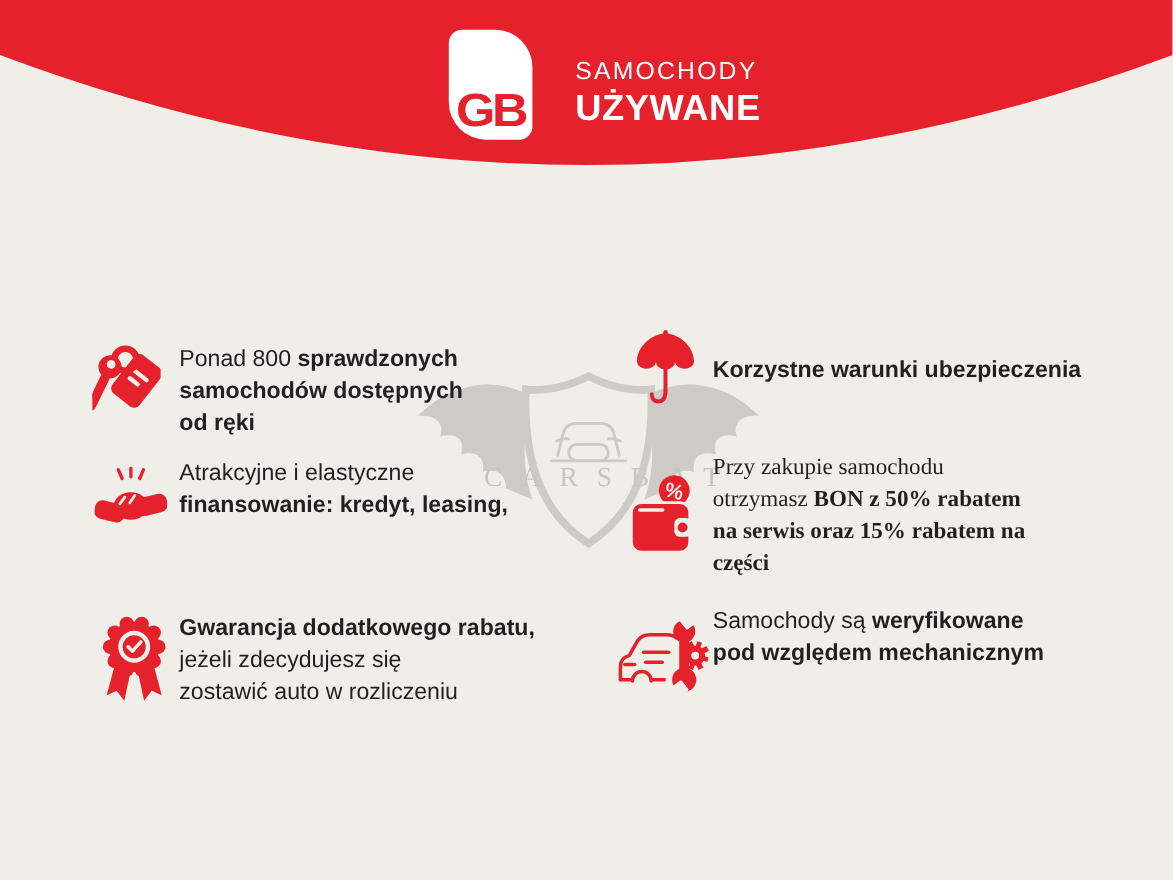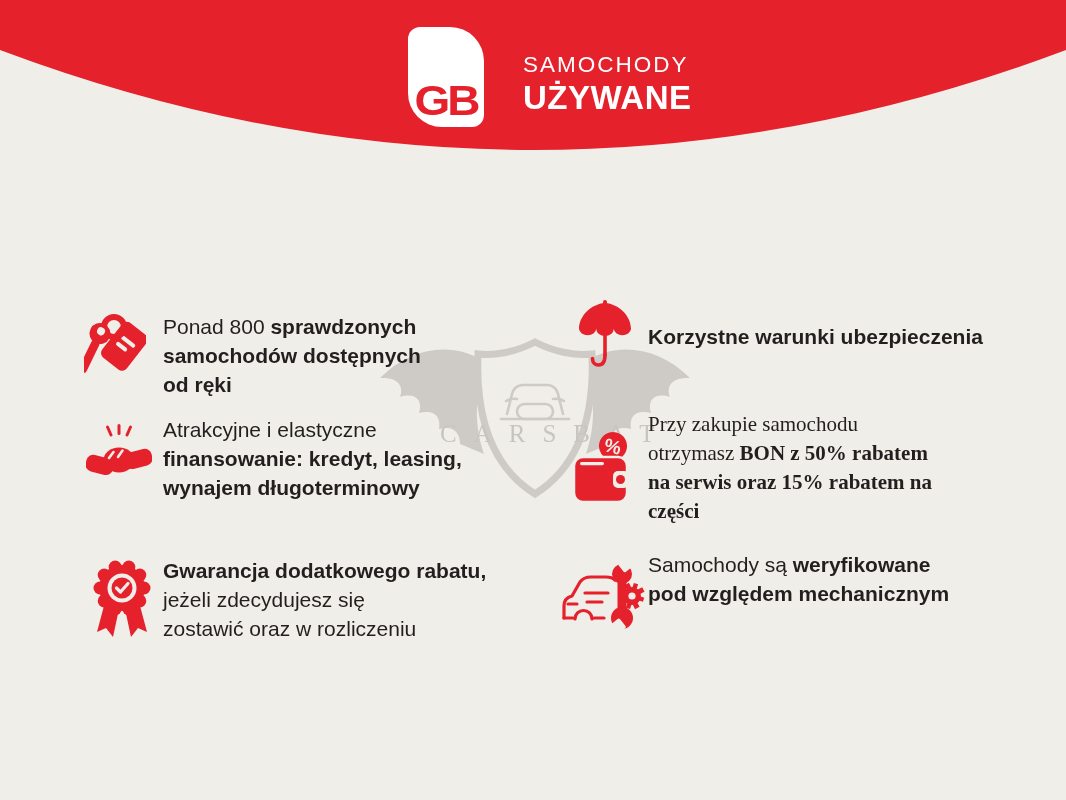--- a/index.html
+++ b/index.html
@@ -142,21 +142,20 @@
     </g>
     <rect class="ic-fill" x="0" y="31" width="28" height="17" rx="7" transform="rotate(14 8 39)"></rect>
     <rect class="ic-fill" x="38" y="25" width="28" height="17" rx="7" transform="rotate(-14 58 33)"></rect>
     <ellipse class="ic-fill" cx="33" cy="36" rx="15.5" ry="12.5"></ellipse>
     <path class="ic-bg" d="M27.5,28 L23,34" stroke="var(--bg,#f0eee9)" stroke-width="2.6" stroke-linecap="round" fill="none"></path>
     <path class="ic-bg" d="M36.5,26.5 L32,33" stroke="var(--bg,#f0eee9)" stroke-width="2.6" stroke-linecap="round" fill="none"></path>
   </svg>
   <div class="abs ftxt f3-txt">
       <div><span>Atrakcyjne i elastyczne</span></div>
       <div><span class="b">finansowanie: kredyt, leasing,</span></div>
-      <div><span class="b">wynajem długoterminowy</span></div>
     </div>
 </div>
 
 <div class="feature">
   <svg class="abs ficon f4-icon" viewBox="0 0 64 76" width="64" height="76">
     <g transform="rotate(14 41 16)">
       <circle class="ic-fill" cx="41" cy="16" r="14"></circle>
       <text x="41" y="23" text-anchor="middle" font-size="19" font-weight="bold" fill="var(--bg,#f0eee9)">%</text>
     </g>
     <rect class="ic-fill" x="2" y="27" width="53" height="45" rx="9" stroke="var(--bg,#f0eee9)" stroke-width="2.5"></rect>
@@ -189,21 +188,21 @@
         <circle cx="49.8" cy="17.1" r="6.5"></circle>
       <circle cx="32" cy="30" r="23"></circle>
     </g>
     <circle class="ic-bg" cx="32" cy="30" r="14.5"></circle>
     <circle class="ic-fill" cx="32" cy="30" r="10.5"></circle>
     <path d="M26.5,30 L30.5,34 L38,25.5" stroke="var(--bg,#f0eee9)" stroke-width="3.2" fill="none" stroke-linecap="round" stroke-linejoin="round"></path>
   </svg>
   <div class="abs ftxt f5-txt">
       <div><span class="b">Gwarancja dodatkowego rabatu,</span></div>
       <div><span>jeżeli zdecydujesz się</span></div>
-      <div><span>zostawić oraz w rozliczeniu</span></div>
+      <div><span>zostawić auto w rozliczeniu</span></div>
     </div>
 </div>
 
 <div class="feature">
   <svg class="abs ficon f6-icon" viewBox="0 0 86 68" width="86" height="68">
     <g class="ic-stroke" stroke-width="3.2" stroke-linecap="round" stroke-linejoin="round">
       <path d="M4,56 L4,44 Q4,36 12,34 L20,20 Q23.5,15 31,15 L46,15 Q52,15 55,18"></path>
       <path d="M4,56 L13,56"></path>
       <path d="M15,57 A8.5,8.5 0 1 1 32,57"></path>
       <path d="M34,56 L44,56"></path>

